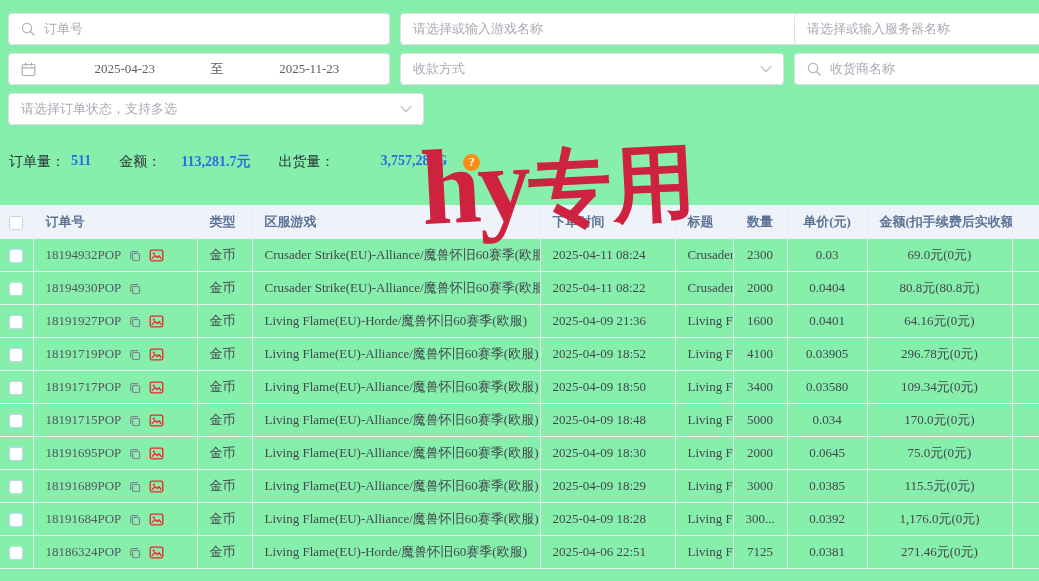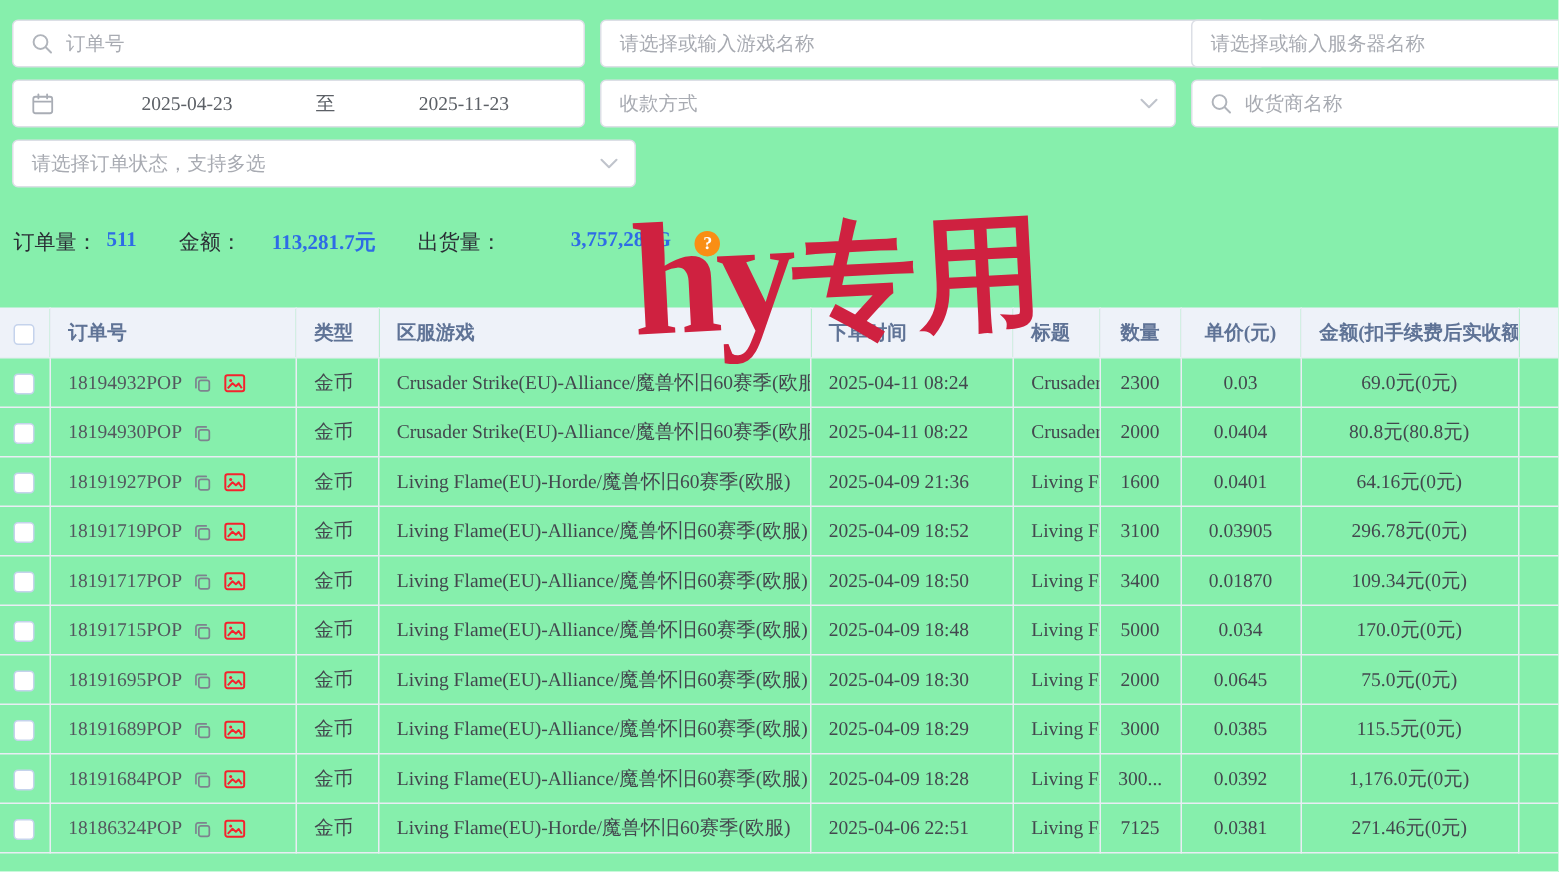--- a/index.html
+++ b/index.html
@@ -273,21 +273,21 @@
                   <circle cx="5.1" cy="6" r="1.1" fill="#f5222d"></circle>
                   <path d="M3 11.6 6.4 8l2.4 2.1 2-1.9 2.2 3.4" fill="none" stroke="#f5222d" stroke-width="1.4" stroke-linejoin="round"></path>
                 </svg>
               </span>
             </span>
           </td>
           <td>金币</td>
           <td>Living Flame(EU)-Alliance/魔兽怀旧60赛季(欧服)</td>
           <td>2025-04-09 18:52</td>
           <td>Living Flame</td>
-          <td class="num">3100</td>
+          <td class="num">4100</td>
           <td class="num">0.03905</td>
           <td class="num">296.78元(0元)</td>
           <td></td>
         </tr>
         <tr>
           <td class="c-cb"><span class="cb"></span></td>
           <td>
             <span class="idwrap">
               <span class="oid">18191717POP</span>
               <span class="ic">
@@ -303,21 +303,21 @@
                   <path d="M3 11.6 6.4 8l2.4 2.1 2-1.9 2.2 3.4" fill="none" stroke="#f5222d" stroke-width="1.4" stroke-linejoin="round"></path>
                 </svg>
               </span>
             </span>
           </td>
           <td>金币</td>
           <td>Living Flame(EU)-Alliance/魔兽怀旧60赛季(欧服)</td>
           <td>2025-04-09 18:50</td>
           <td>Living Flame</td>
           <td class="num">3400</td>
-          <td class="num">0.01870</td>
+          <td class="num">0.03580</td>
           <td class="num">109.34元(0元)</td>
           <td></td>
         </tr>
         <tr>
           <td class="c-cb"><span class="cb"></span></td>
           <td>
             <span class="idwrap">
               <span class="oid">18191715POP</span>
               <span class="ic">
                 <svg width="14" height="14" viewBox="0 0 16 16">

